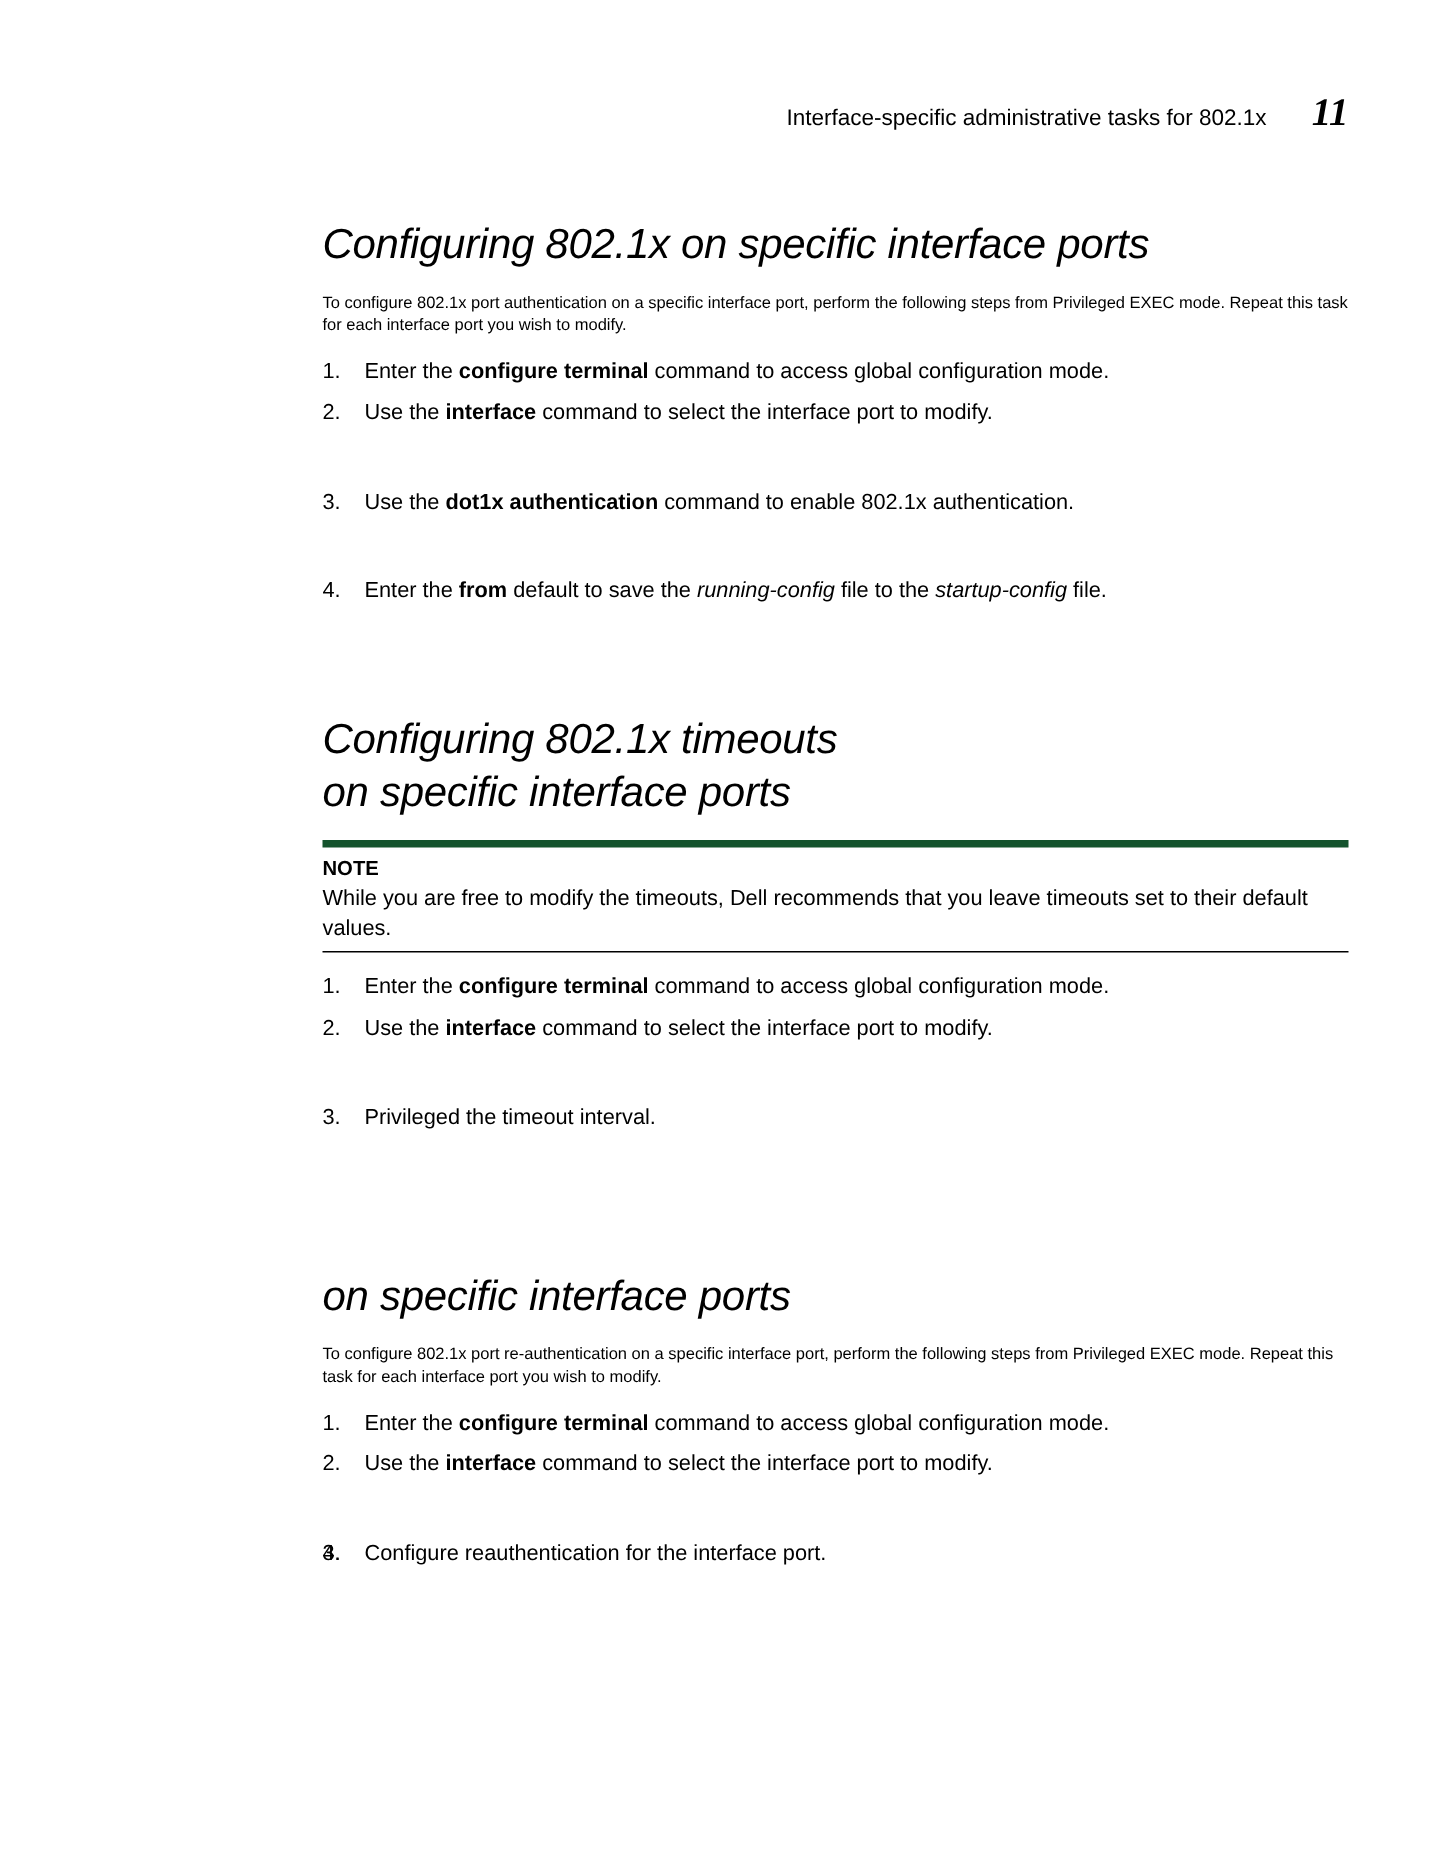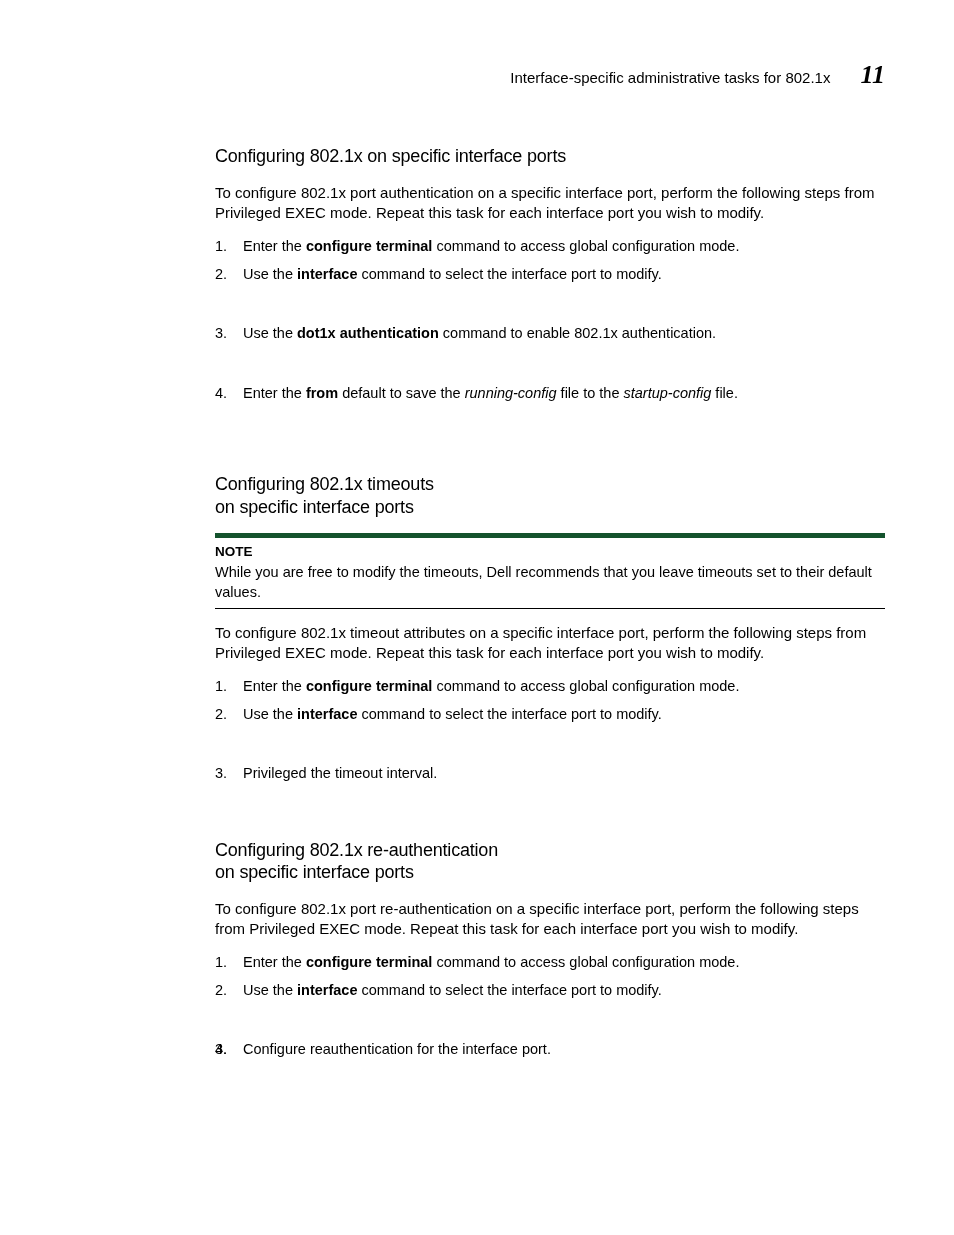--- a/index.html
+++ b/index.html
@@ -6,21 +6,21 @@
     margin: 0;
     padding: 0;
     background: #fff;
     font-family: Arial, Helvetica, sans-serif;
     color: #000;
     width: 954px;
     height: 1235px;
     overflow: hidden;
   }
   .page {
-    padding: 60px 69px 0 100px;
+    padding: 60px 55px 0 100px;
   }
   .header-line {
     display: flex;
     align-items: baseline;
     justify-content: flex-end;
     margin-left: 115px;
     margin-bottom: 55px;
   }
   .header-text {
     font-size: 15px;
@@ -30,29 +30,30 @@
   .chapter-number {
     font-size: 26px;
     font-weight: bold;
     font-family: Georgia, 'Times New Roman', serif;
     font-style: italic;
   }
   .content {
     margin-left: 115px;
   }
   h2.section-title {
-    font-size: 18px;
+    font-size: 28px;
     font-weight: normal;
     margin: 0 0 15px 0;
     font-family: Arial, Helvetica, sans-serif;
     letter-spacing: -0.2px;
     line-height: 1.25;
+    font-style: italic;
   }
   p.body-text {
-    font-size: 15px;
+    font-size: 11px;
     line-height: 1.35;
     margin: 0 0 14px 0;
   }
   ol.steps {
     font-size: 14.5px;
     line-height: 1.35;
     margin: 0;
     padding-left: 0;
     list-style: none;
   }
@@ -121,40 +122,39 @@
 
     <div class="section-block" style="margin-bottom:55px;">
       <h2 class="section-title">
         <span>Configuring 802.1x timeouts</span><br>
         <span>on specific interface ports</span>
       </h2>
       <div class="note-block">
         <span class="note-label">NOTE</span>
         <span>While you are free to modify the timeouts, Dell recommends that you leave timeouts set to their default values.</span>
       </div>
-      <p class="body-text">To configure 802.1x timeout attributes on a specific interface port, perform the following steps from Privileged EXEC mode. Repeat this task for each interface port you wish to modify.</p>
       <ol class="steps">
         <li class="gap-sm">
           <span class="num">1.</span>
           <span>Enter the </span><span class="bold">configure terminal</span><span> command to access global configuration mode.</span>
         </li>
         <li class="gap-lg">
           <span class="num">2.</span>
           <span>Use the </span><span class="bold">interface</span><span> command to select the interface port to modify.</span>
         </li>
         <li class="gap-lg">
           <span class="num">3.</span>
           <span>Privileged the timeout interval.</span>
         </li>
       </ol>
     </div>
 
     <div class="section-block">
       <h2 class="section-title">
-        <span>Configuring 802.1x re-authentication</span><br>
+        <br>
         <span>on specific interface ports</span>
       </h2>
       <p class="body-text">To configure 802.1x port re-authentication on a specific interface port, perform the following steps from Privileged EXEC mode. Repeat this task for each interface port you wish to modify.</p>
       <ol class="steps">
         <li class="gap-sm">
           <span class="num">1.</span>
           <span>Enter the </span><span class="bold">configure terminal</span><span> command to access global configuration mode.</span>
         </li>
         <li class="gap-lg">
           <span class="num">2.</span>

